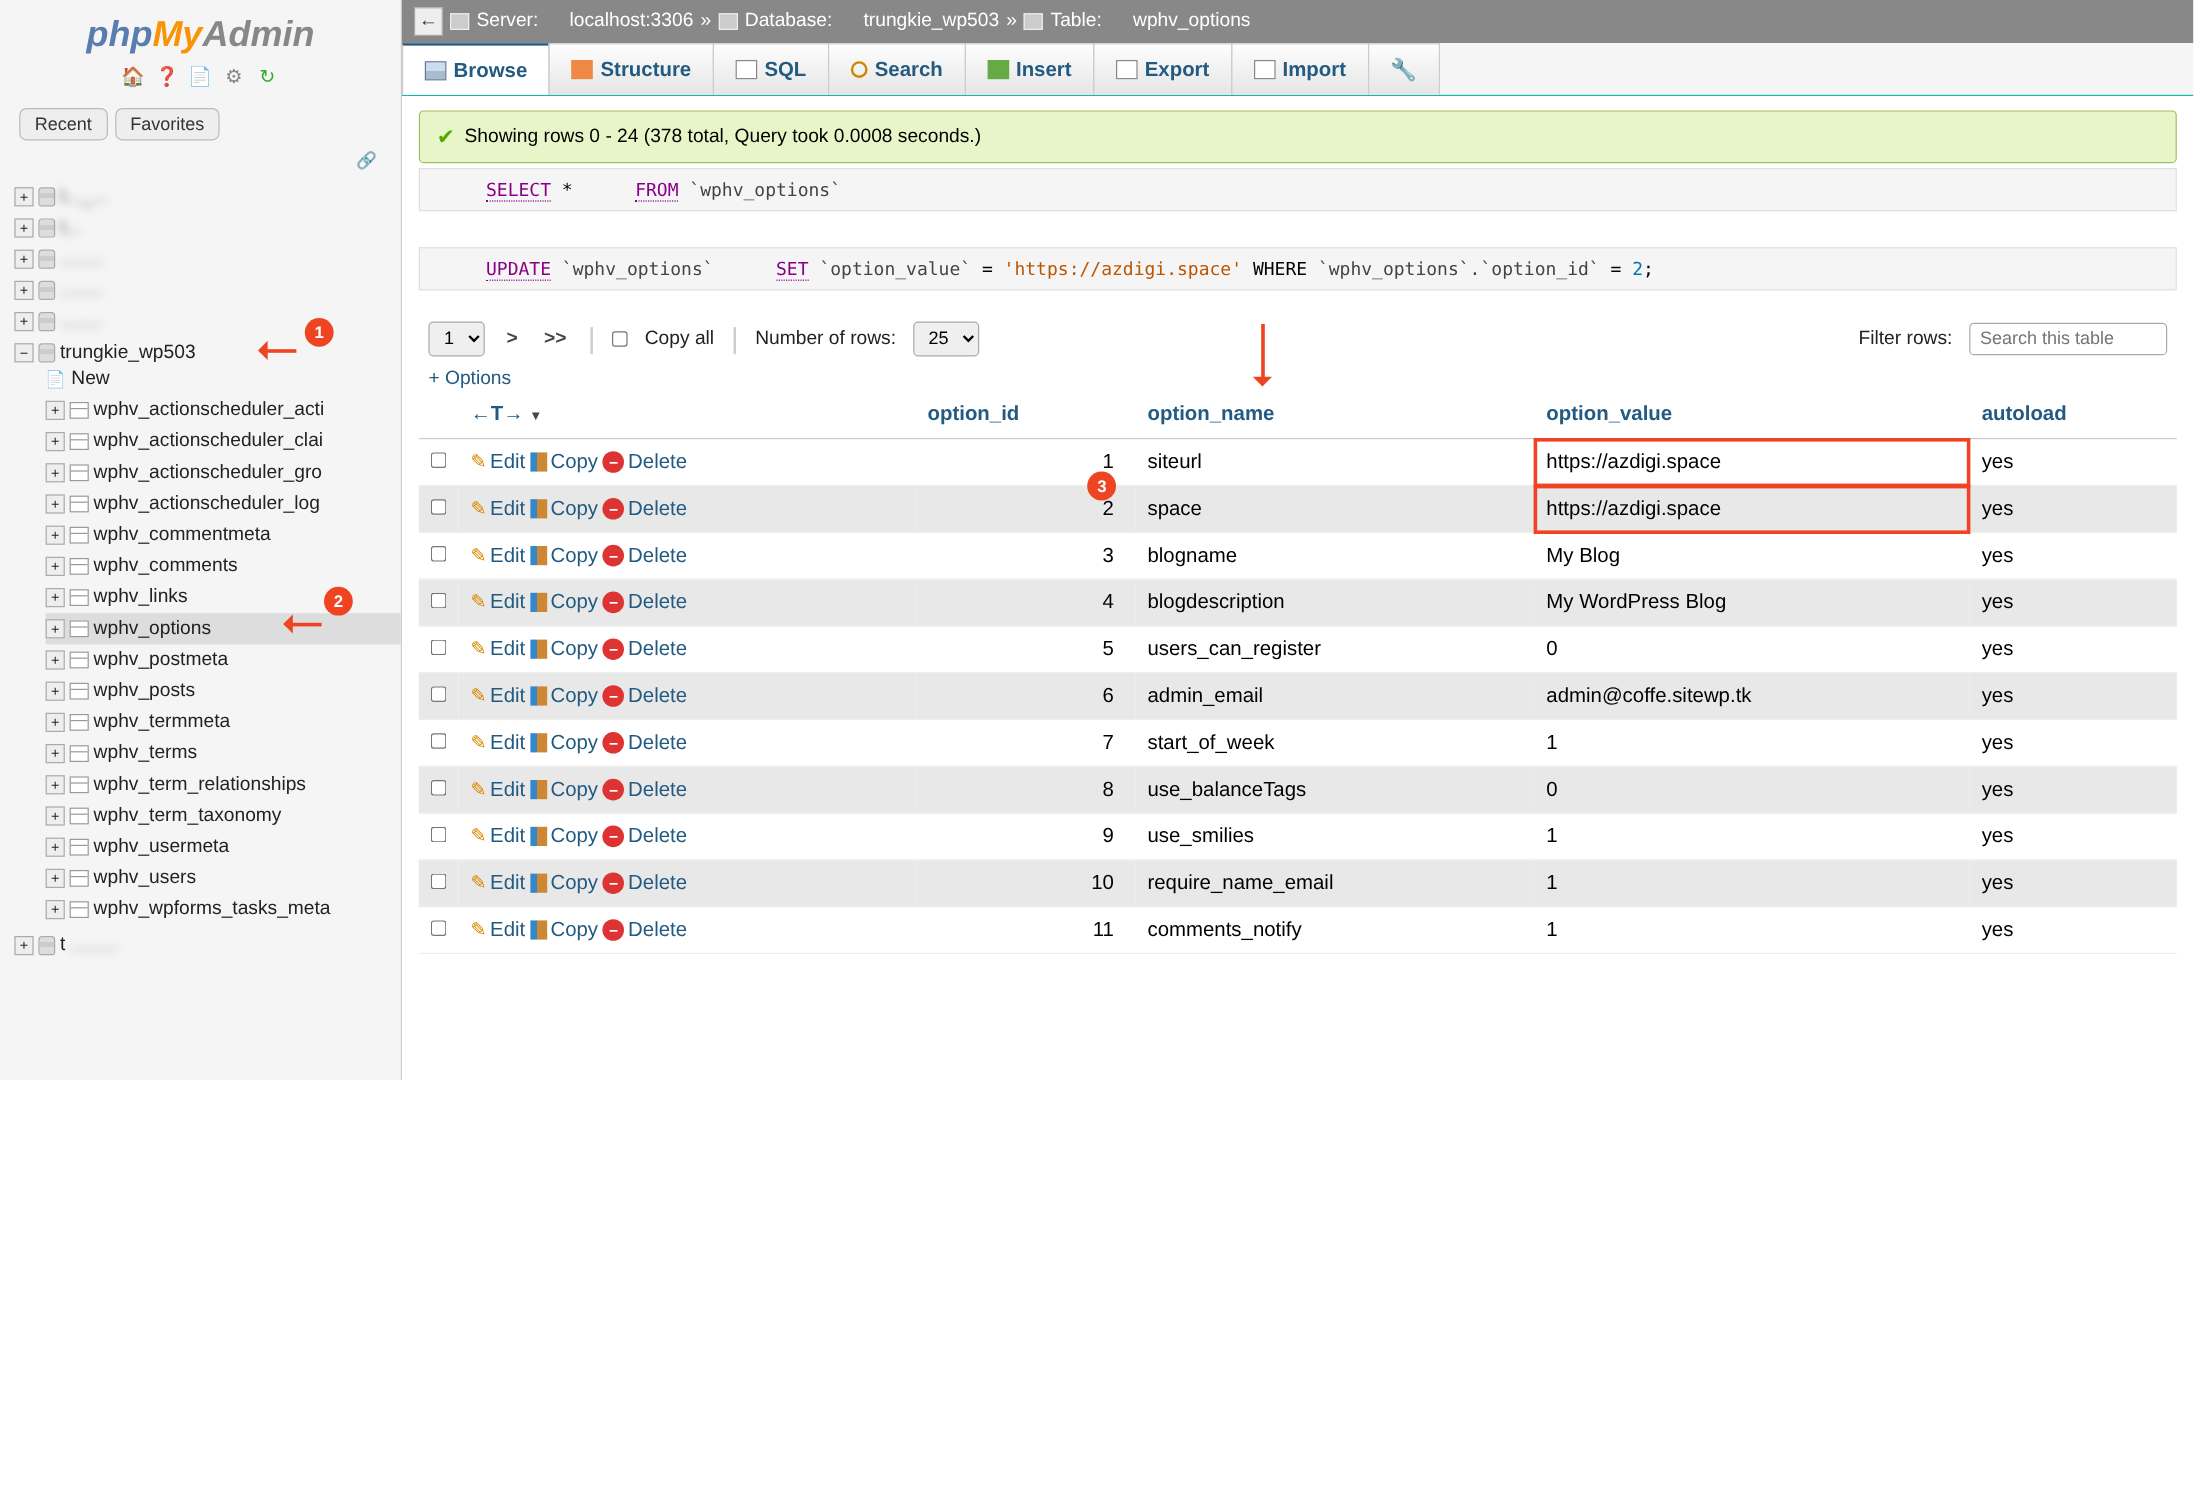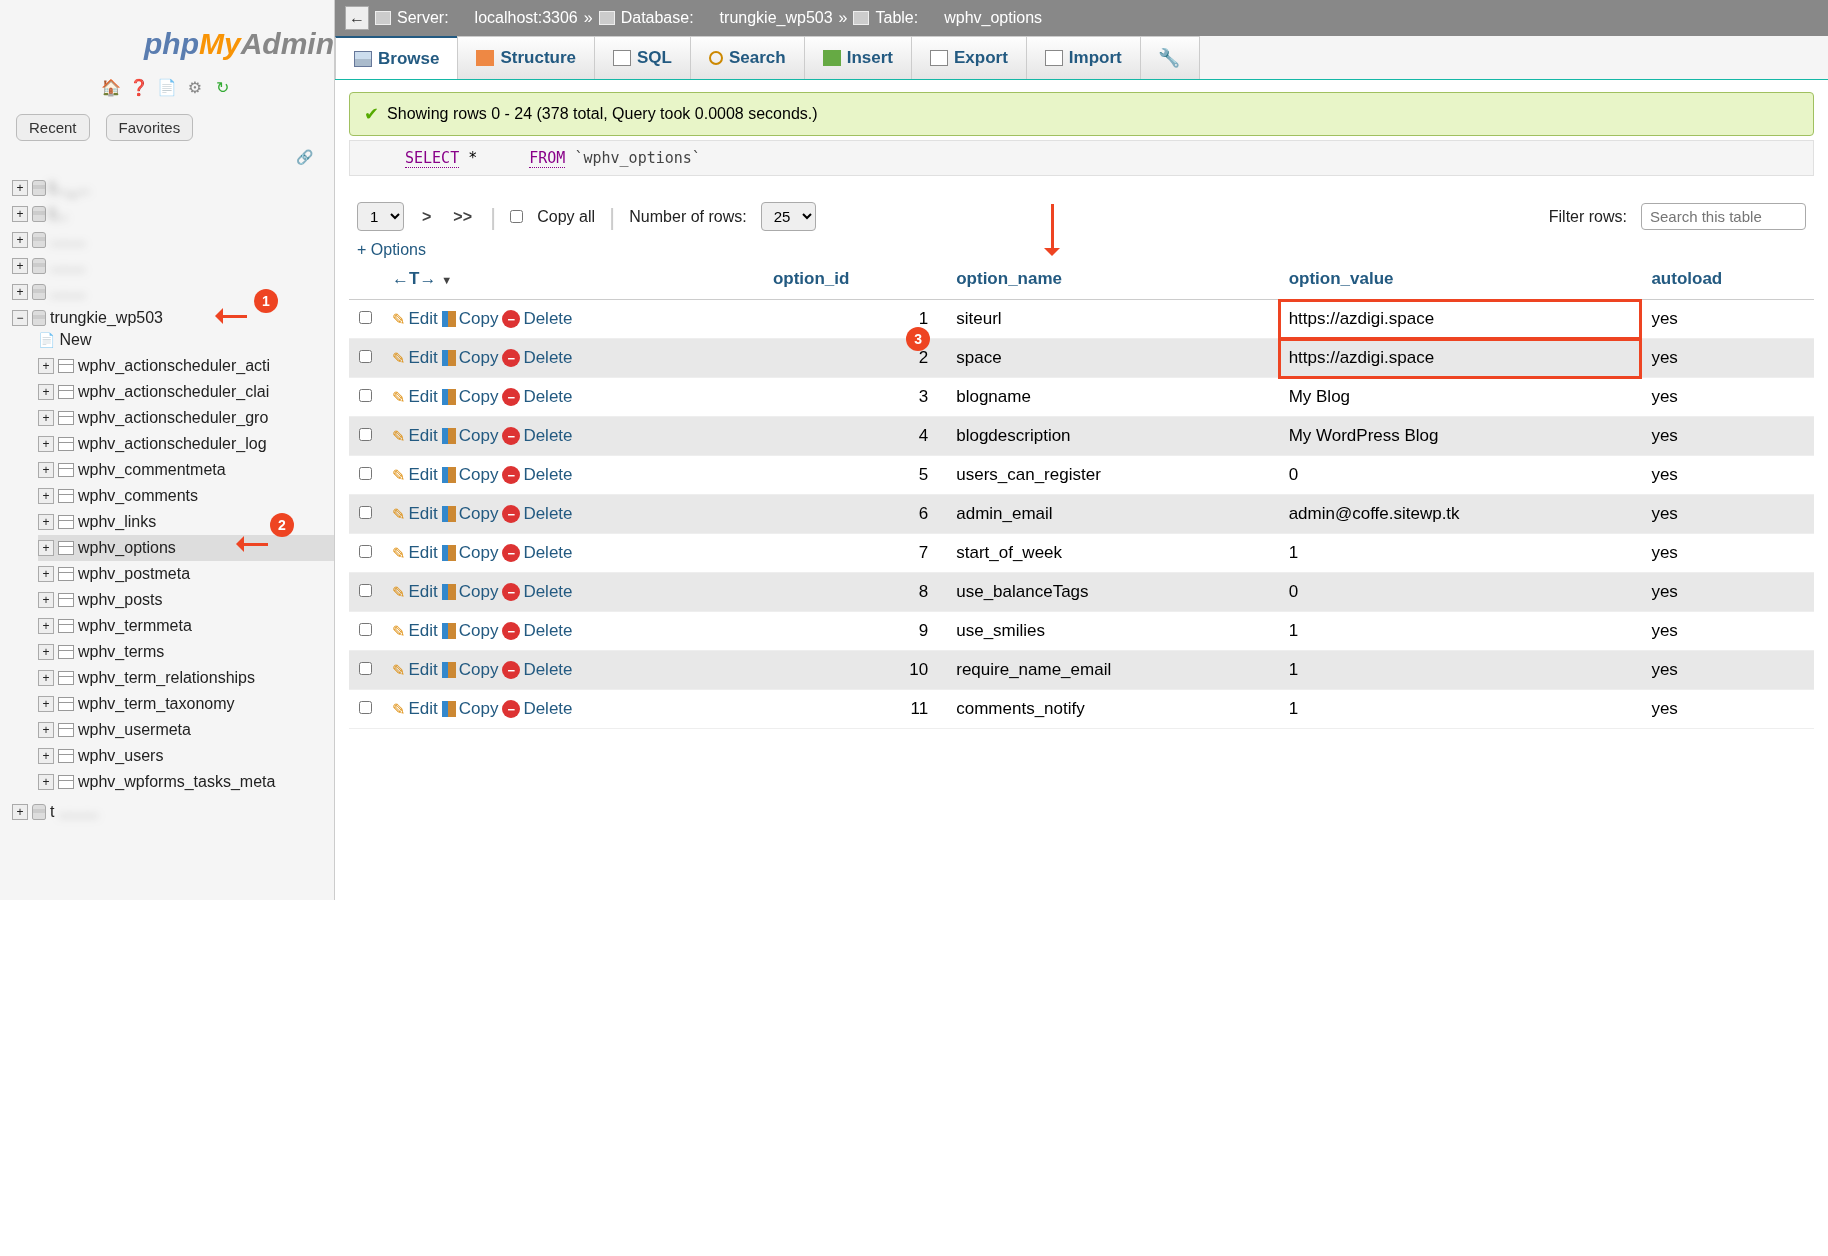--- a/index.html
+++ b/index.html
@@ -1,25 +1,25 @@
 <!DOCTYPE html>
 <html><head>
 <meta charset="utf-8">
 <style>
 * { box-sizing: border-box; margin: 0; padding: 0; }
 body { font-family: Arial, sans-serif; font-size: 14px; background: #fff; display: flex; height: 900px; overflow: hidden; }
 .sidebar { width: 335px; background: #f5f5f5; border-right: 1px solid #ccc; padding: 10px 0; overflow-y: auto; }
-.logo { text-align: right; margin: 17px 0; }
+.logo { text-align: center; margin: 2px 0; }
 .logo-text { font-size: 30px; font-weight: bold; font-style: italic; }
 .logo-php { color: #5a7db0; }
 .logo-my { color: #f89406; }
 .logo-admin { color: #878787; }
 .nav-icons { text-align: center; margin: 8px 0 12px; }
 .nav-icons span { display: inline-block; width: 20px; height: 20px; margin: 0 2px; cursor: pointer; font-size: 16px; }
-.nav-tabs-side { display: flex; gap: 16px; padding: 4px 16px; }
+.nav-tabs-side { display: flex; gap: 6px; padding: 4px 16px; }
 .nav-tab-btn { padding: 4px 12px; border: 1px solid #bbb; border-radius: 6px; background: #eee; cursor: pointer; font-size: 15px; color: #333; }
 .link-icon { text-align: right; padding: 4px 20px; color: #888; }
 .tree { list-style: none; padding: 6px 0 0 6px; font-size: 16px; color: #222; }
 .tree li { padding: 4px 0 4px 6px; white-space: nowrap; position: relative; }
 .tree .db-row { display: flex; align-items: center; gap: 4px; }
 .tree .expand { display: inline-flex; align-items: center; justify-content: center; width: 16px; height: 16px; border: 1px solid #aaa; font-size: 12px; line-height: 1; cursor: pointer; background: #eee; }
 .tree .db-icon { width: 14px; height: 16px; display: inline-block; background: linear-gradient(#ddd 30%, #ccc 30% 60%, #ddd 60%); border-radius: 3px 3px 2px 2px; border: 1px solid #aaa; }
 .tree .tbl-icon { display: inline-block; width: 16px; height: 14px; background: #fff; border: 1px solid #999; position: relative; }
 .tree .tbl-icon::before { content: ''; position: absolute; left: 0; right: 0; top: 4px; height: 1px; background: #999; }
 .tree .subtree { list-style: none; padding-left: 26px; }
@@ -299,20 +299,32 @@
     <div class="success-box">
       <span class="check-icon">✔</span>
       <span>Showing rows 0 - 24 (378 total, Query took 0.0008 seconds.)</span>
     </div>
     <div class="sql-box">
       <span class="kw">SELECT</span>
       <span>*</span>
       <span class="kw">FROM</span>
       <span class="ident">`wphv_options`</span>
     </div>
+    <div class="sql-box" style="margin-top:30px">
+      <span class="kw">UPDATE</span>
+      <span class="ident">`wphv_options`</span>
+      <span class="kw">SET</span>
+      <span class="ident">`option_value`</span>
+      <span>=</span>
+      <span class="str">'https://azdigi.space'</span>
+      <span>WHERE</span>
+      <span class="ident">`wphv_options`.`option_id`</span>
+      <span>=</span>
+      <span class="num">2</span>;
+    </div>
 
     <div class="controls">
       <select><option>1</option></select>
       <span class="pgbtn">&gt;</span>
       <span class="pgbtn">&gt;&gt;</span>
       <span class="divider">|</span>
       <input type="checkbox" style="">
       <span>Copy all</span>
       <span class="divider">|</span>
       <span>Number of rows:</span>

